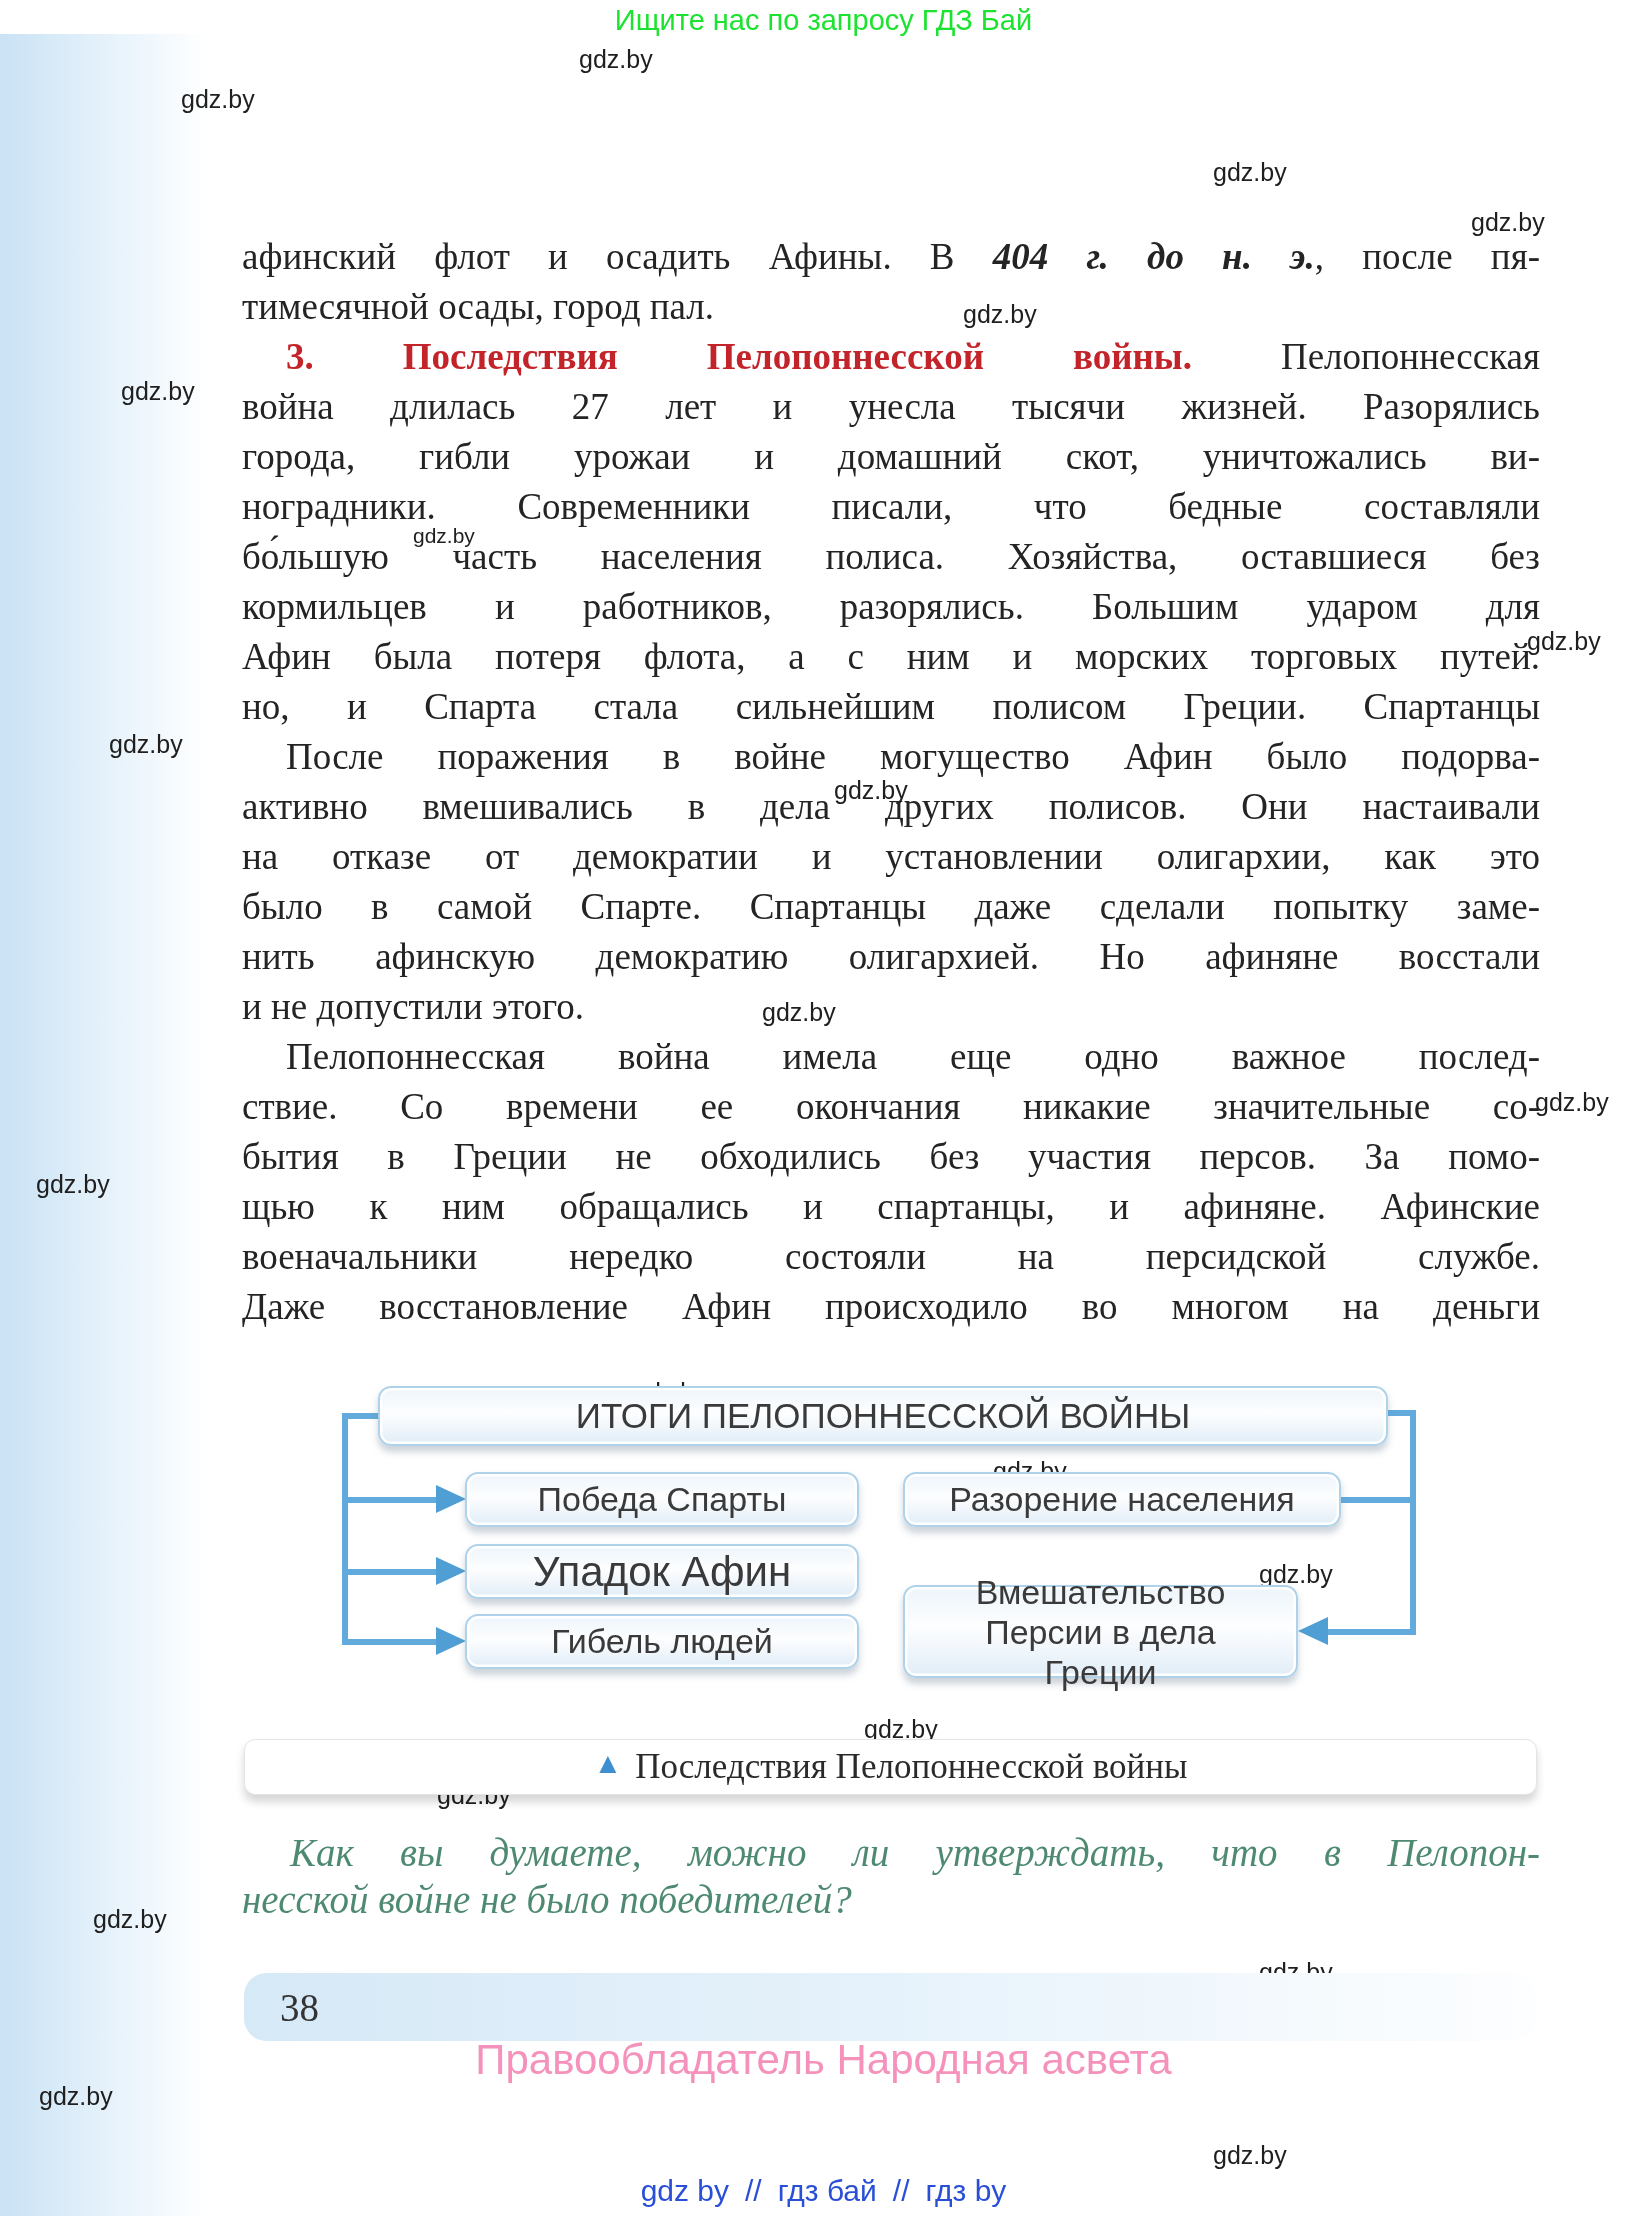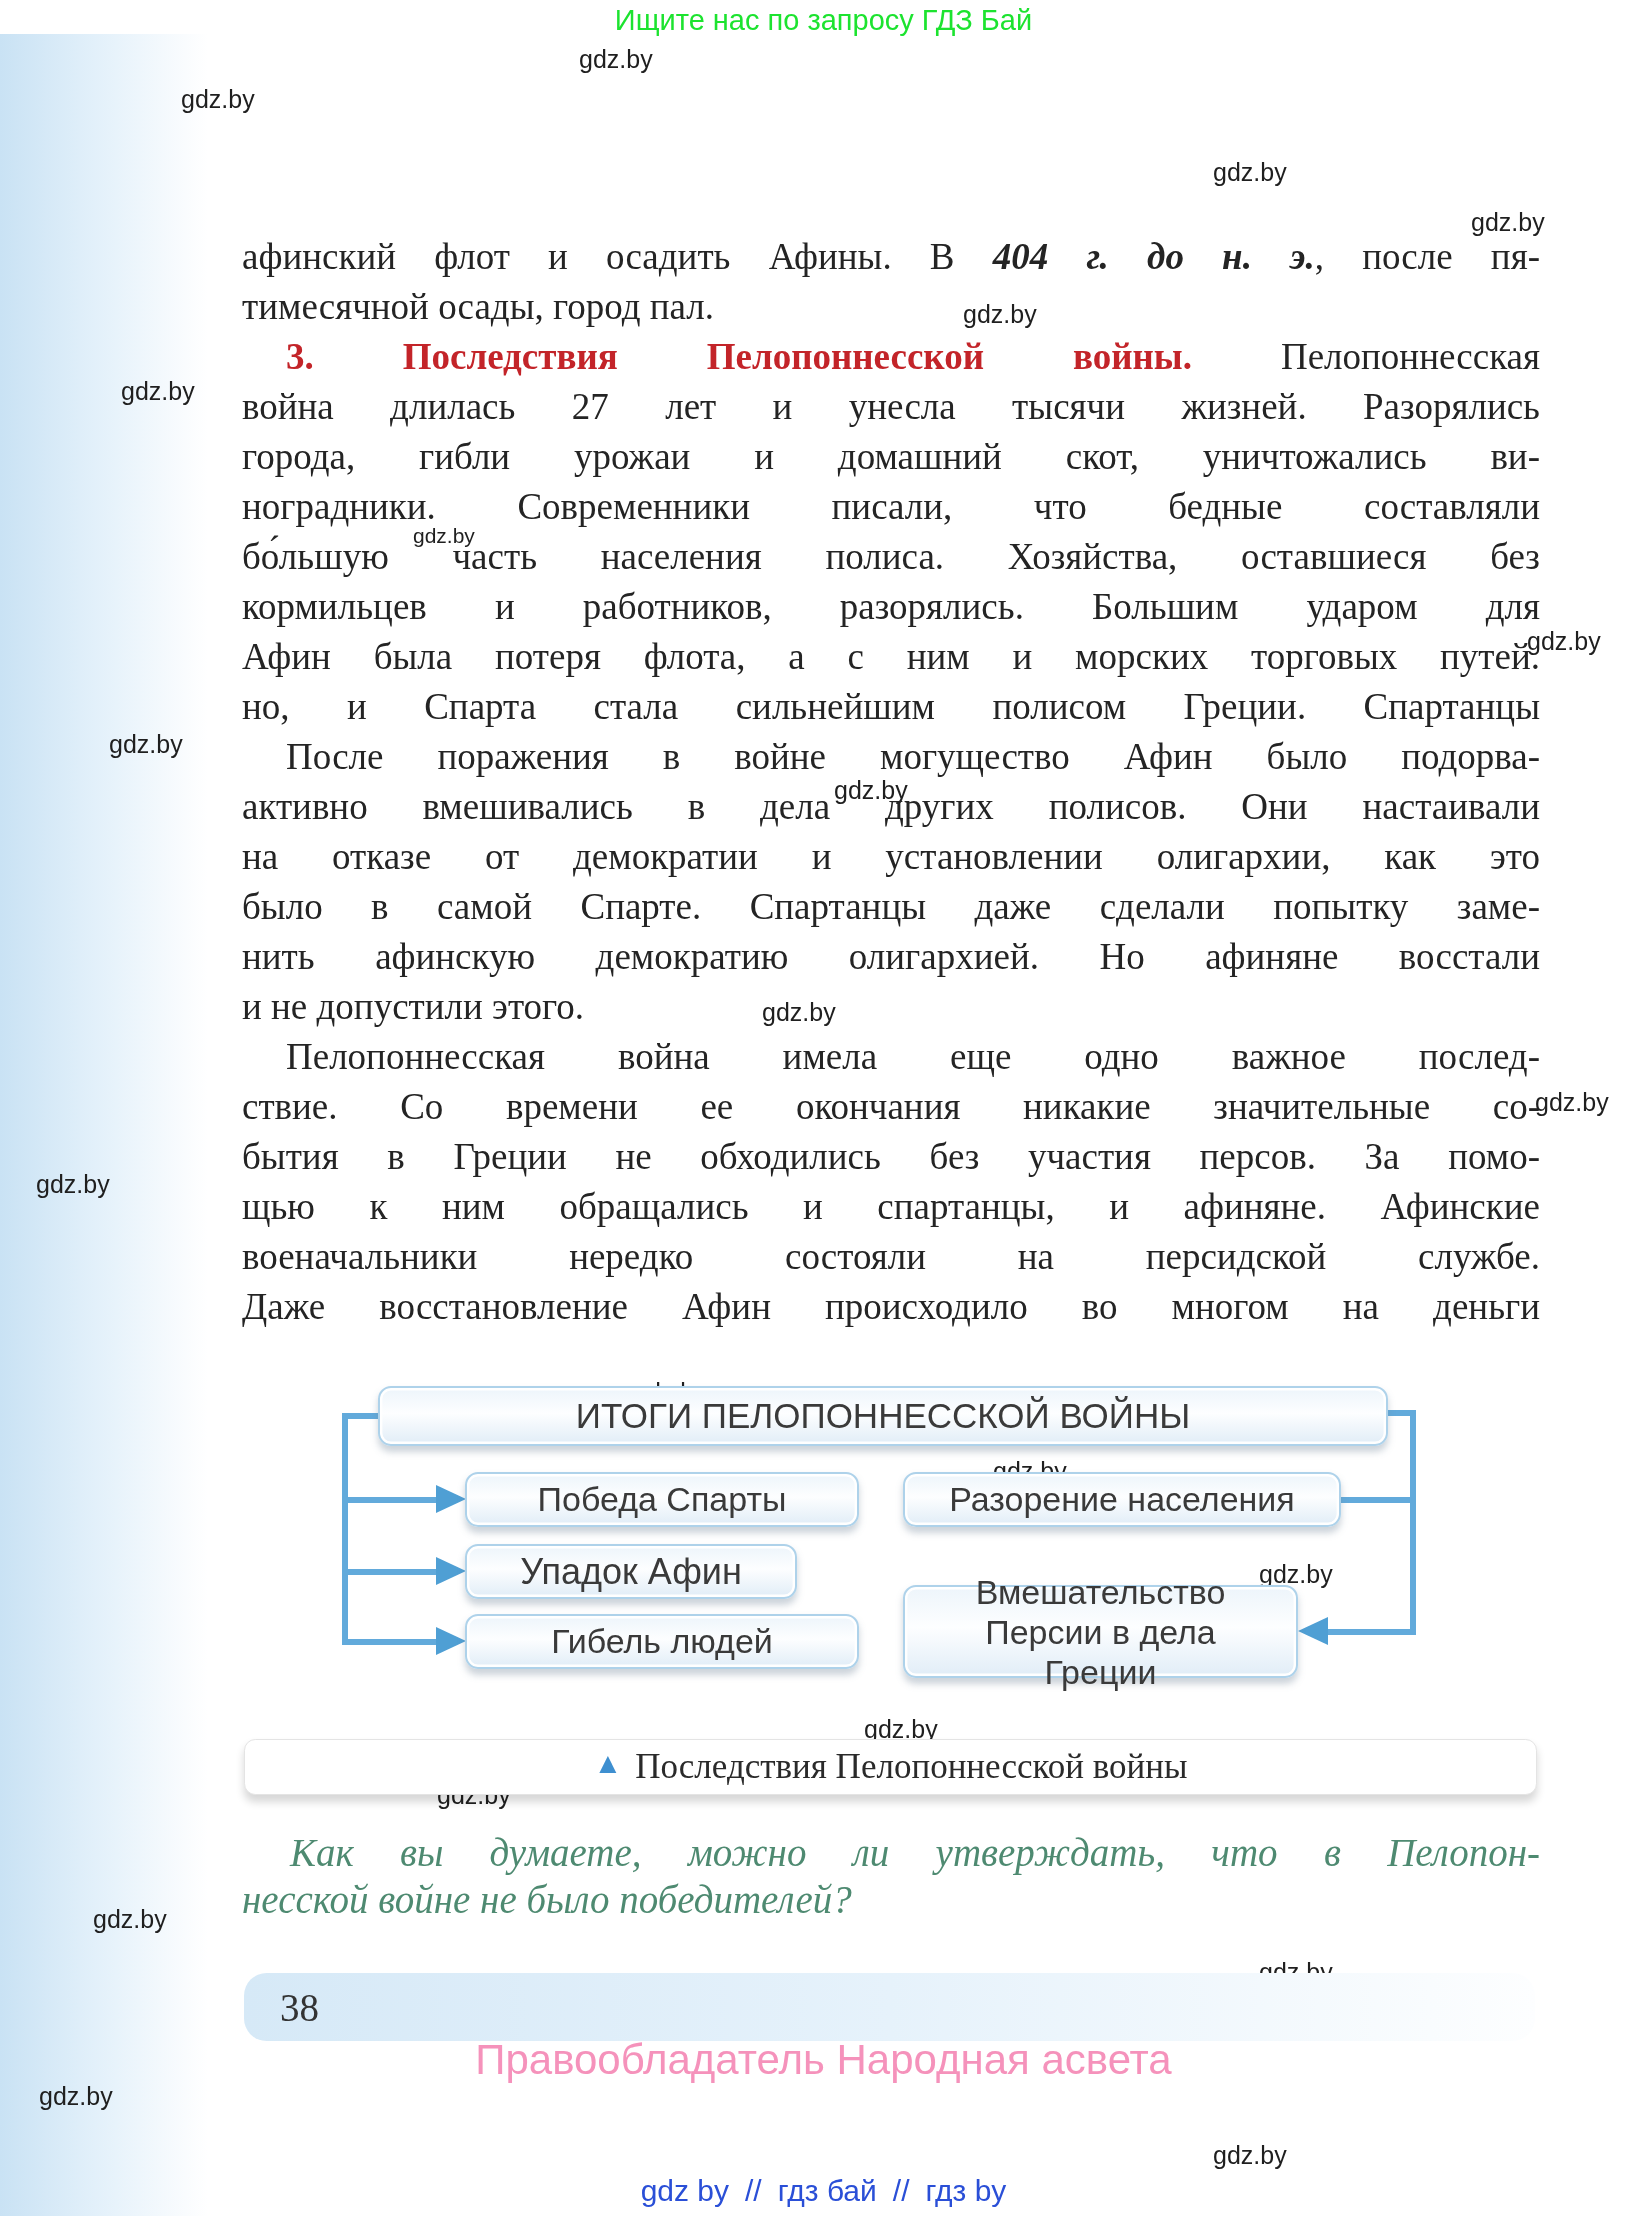--- a/index.html
+++ b/index.html
@@ -21,21 +21,21 @@
   .em-bi{font-style:italic;font-weight:bold;margin-top:27px;}
   .red{color:#c32429;font-weight:bold;}
   
   .dg-box{position:absolute;box-sizing:border-box;border:2.4px solid #aed2ea;border-radius:13px;
           background:linear-gradient(180deg,#edf5fb 0%,#fdfeff 45%,#e1edf7 100%);
           box-shadow:0 5.6px 7.3px rgba(110,130,150,0.35), inset 0 0 0 2.4px #ffffff;
           display:flex;align-items:center;justify-content:center;text-align:center;
           font-family:"Liberation Sans",sans-serif;color:#3a3a3a;}
   .dg-title{left:378px;top:1386px;width:1010px;height:60px;font-size:35px;}
   .dg-l1{left:465px;top:1472px;width:394px;height:55px;font-size:34px;}
-  .dg-l2{left:465px;top:1544px;width:332px;height:55px;font-size:36px;}
+  .dg-l2{left:465px;top:1544px;width:394px;height:55px;font-size:42px;}
   .dg-l3{left:465px;top:1614px;width:394px;height:55px;font-size:34px;}
   .dg-r1{left:903px;top:1472px;width:438px;height:55px;font-size:34px;}
   .dg-r2{left:903px;top:1585px;width:395px;height:93px;font-size:34px;line-height:40px;padding:0 32px;}
   .dg-line{position:absolute;background:#62aadb;}
   .lv{left:342px;top:1413px;width:5.6px;height:231px;}
   .ls{left:342px;top:1413px;width:40px;height:5.6px;}
   .la1{left:342px;top:1497px;width:97px;height:5.6px;}
   .la2{left:342px;top:1569px;width:97px;height:5.6px;}
   .la3{left:342px;top:1639px;width:97px;height:5.6px;}
   .rv{left:1410px;top:1410px;width:5.6px;height:225px;}

